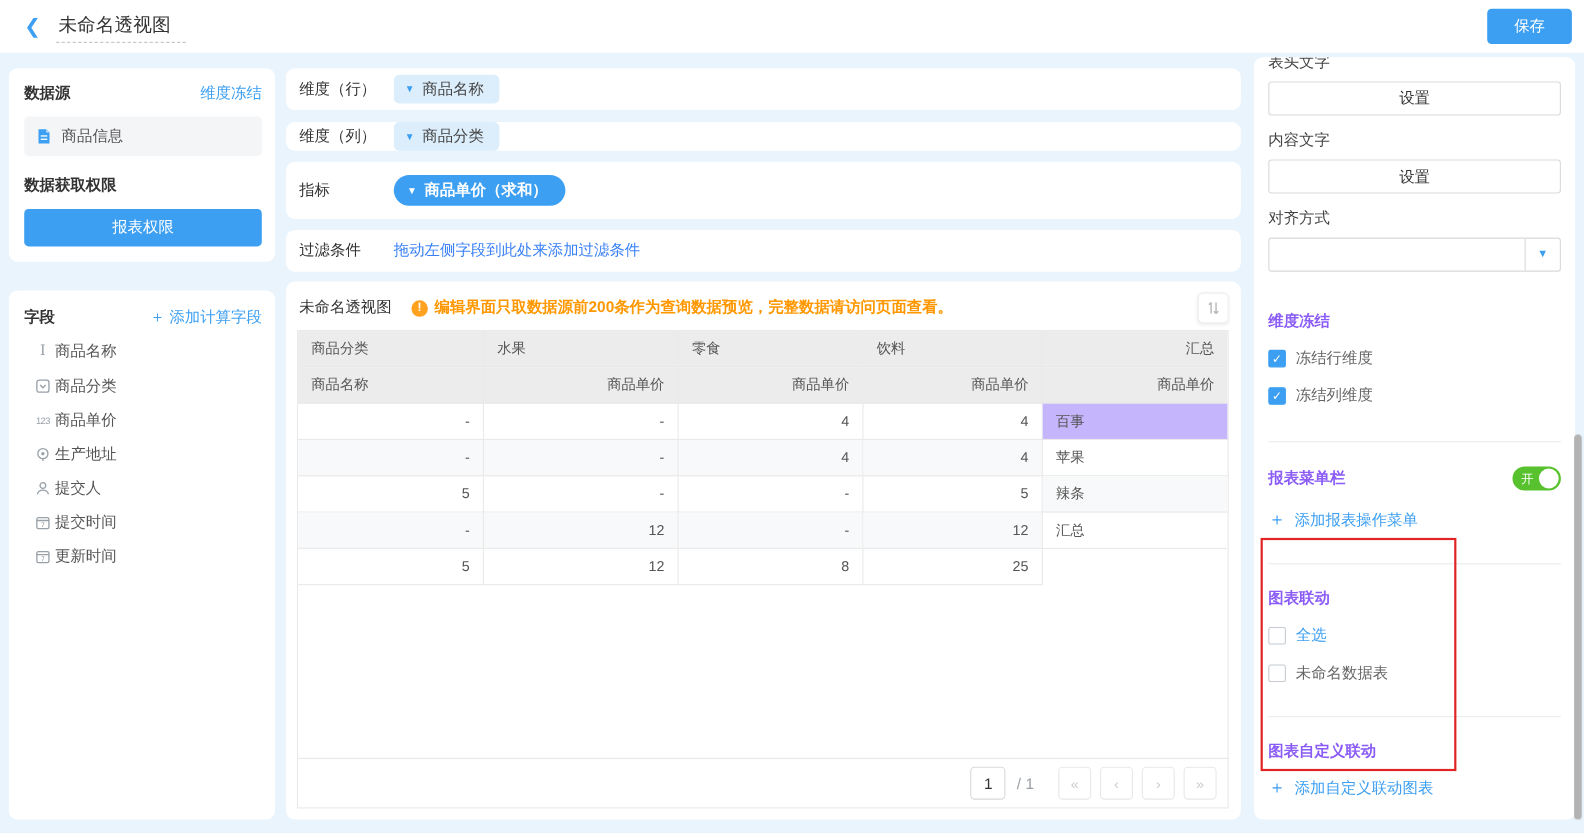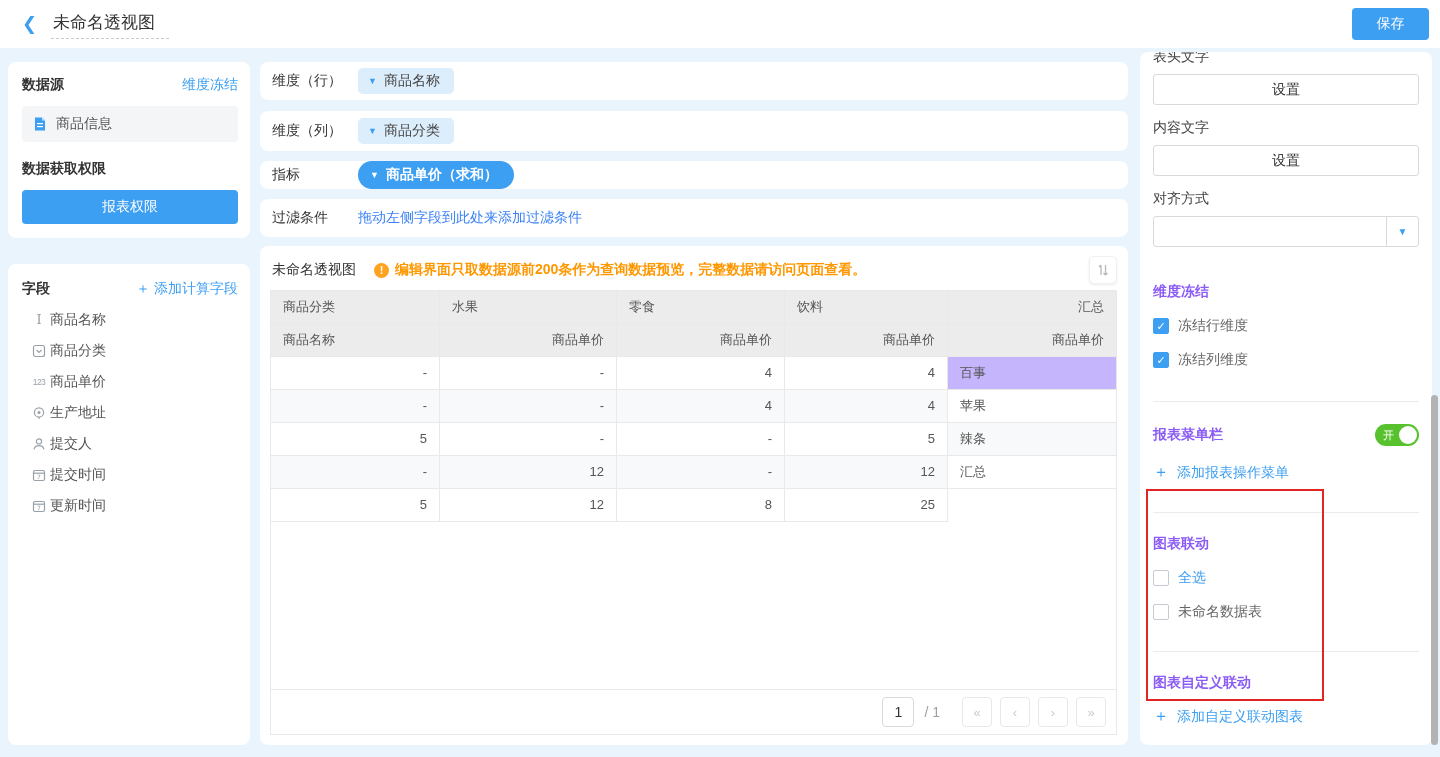--- a/index.html
+++ b/index.html
@@ -34,22 +34,22 @@
   .field-list { margin-top:6px; }
   .field-item { display:flex; align-items:center; height:31px; color:#555; cursor:grab; }
   .field-icon { width:22px; margin-left:6px; display:inline-flex; justify-content:center; align-items:center; color:#98a0a8; flex:0 0 22px; }
   .ficon-text { font-family:"DejaVu Serif",serif; font-size:13px; color:#98a0a8; }
   .ficon-123 { font-size:8.5px; letter-spacing:-0.5px; color:#98a0a8; }
 
   
   .cfg-bar { background:#fff; border-radius:8px; display:flex; align-items:center; padding:0 12px; }
   .cfg-label { width:86px; color:#333; flex:0 0 86px; }
   .bar1 { height:38px; margin-bottom:11px; }
-  .bar2 { height:40px; margin-bottom:10px; }
-  .bar3 { height:28px; margin-bottom:10px; }
+  .bar2 { height:26px; margin-bottom:10px; }
+  .bar3 { height:52px; margin-bottom:10px; }
   .bar4 { height:38px; margin-bottom:9px; }
   .dim-tag { background:#dcedfb; border-radius:5px; height:26px; display:inline-flex; align-items:center; padding:0 14px 0 10px; color:#444; cursor:pointer; }
   .dim-tag .tri { color:#3d9ff2; font-size:9px; margin-right:7px; }
   .metric-tag { background:#3d9ff2; border-radius:14px; height:28px; display:inline-flex; align-items:center; padding:0 16px 0 12px; color:#fff; font-weight:bold; cursor:pointer; }
   .metric-tag .tri { color:#fff; font-size:9px; margin-right:7px; }
   .filter-placeholder { color:#3b82f6; }
 
   
   .preview-card { flex:1; padding:10px 11px 10px 10px; display:flex; flex-direction:column; }
   .preview-head { height:34px; display:flex; align-items:center; padding:0 0 6px 2px; }

